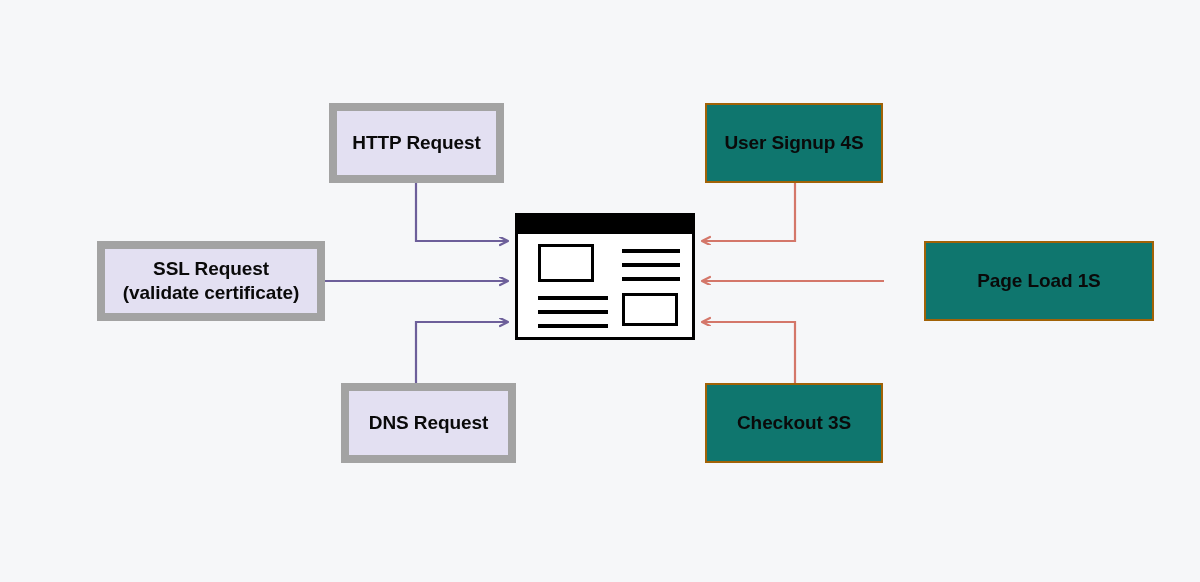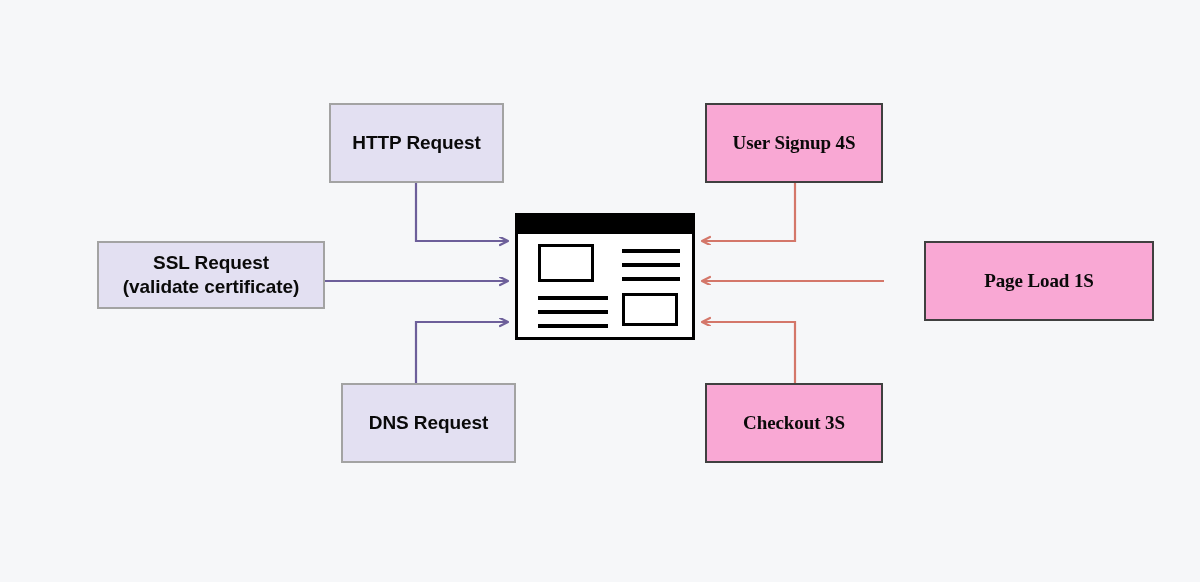--- a/index.html
+++ b/index.html
@@ -35,35 +35,34 @@
     justify-content: center;
     text-align: center;
     font-size: 19px;
     font-weight: bold;
     color: #0a0a0a;
     line-height: 1.25;
     letter-spacing: -0.1px;
   }
   .node-box.purple {
     background: #e3e0f2;
-    border: 2px solid #a3a3a3;
+    border: 8px solid #a3a3a3;
   }
   .node-box.red {
-    background: #f9a8d4;
-    border: 2px solid #404040;
-    font-family: Liberation Serif, serif;
+    background: #0f766e;
+    border: 2px solid #a16207;
   }
   .node-label {
     display: block;
     white-space: pre-line;
     padding: 0 6px;
   }
   
   #node-http      { left: 329px; top: 103px;  width: 175px; height: 80px; }
-  #node-ssl       { left: 97px;  top: 241px;  width: 228px; height: 68px; }
+  #node-ssl       { left: 97px;  top: 241px;  width: 228px; height: 80px; }
   #node-dns       { left: 329px; top: 383px;  width: 175px; height: 80px; margin-left: 12px; }
   #node-signup    { left: 705px; top: 103px;  width: 178px; height: 80px; }
   #node-pageload  { left: 924px; top: 241px;  width: 230px; height: 80px; }
   #node-checkout  { left: 705px; top: 383px;  width: 178px; height: 80px; text-align: right; }
 
   
   #browser-icon {
     position: absolute;
     left: 515px;
     top: 213px;

